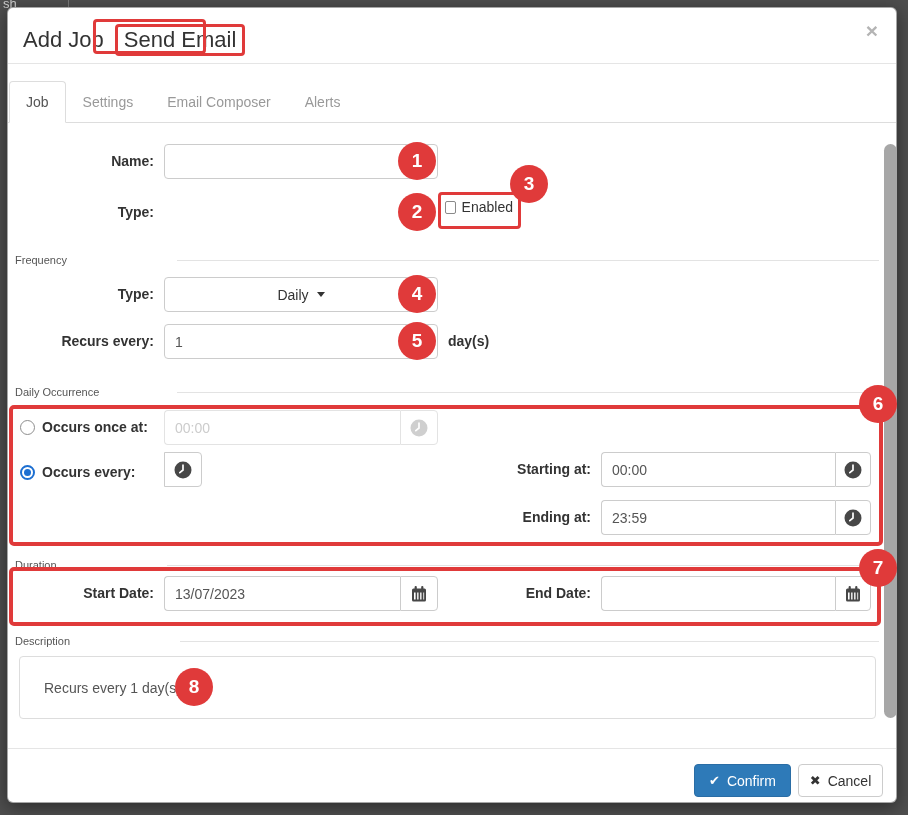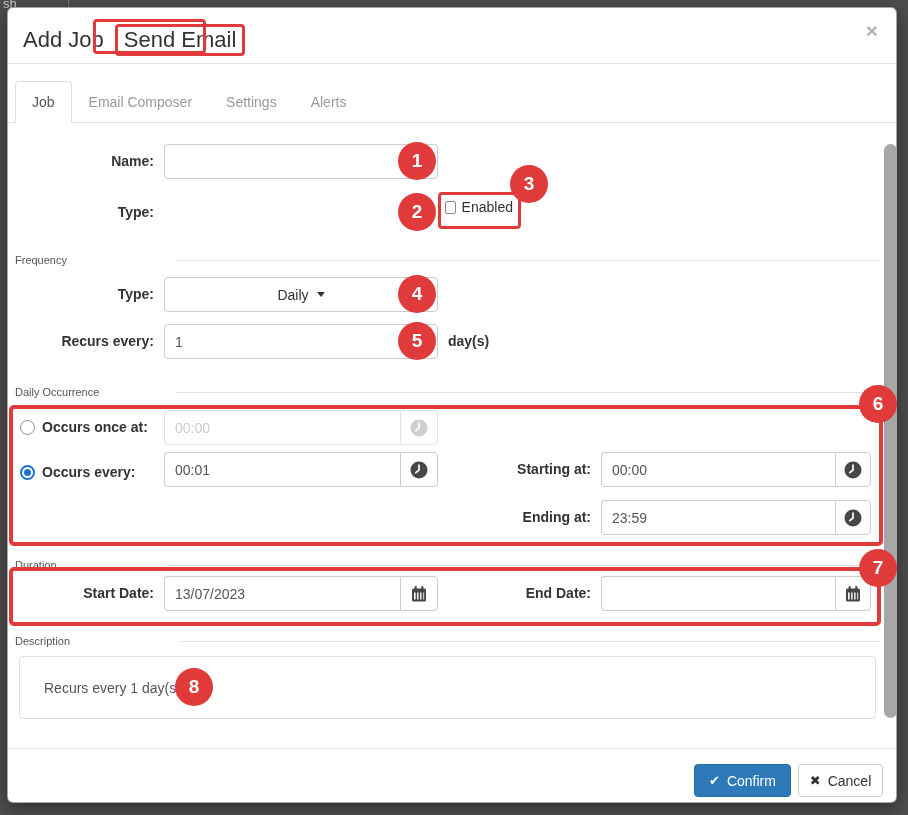--- a/index.html
+++ b/index.html
@@ -17,21 +17,21 @@
   
   .title { position:absolute; top:16px; left:15px; font-size:22px; color:#333; }
   .title-box { display:inline-block; font-weight:normal; border:3px solid #e03a3a; border-radius:4px;
                padding:0 6px; margin-left:5px; color:#333; }
   .close-x { position:absolute; top:12px; right:18px; font-size:21px; font-weight:bold;
              color:#b4b4b4; background:none; border:none; cursor:pointer; line-height:1; }
   .header-divider { position:absolute; top:55px; left:0; right:0; border-top:1px solid #e5e5e5; }
 
   
   .tabbar { position:absolute; top:71px; left:0; right:0; height:44px; border-bottom:1px solid #ddd;
-            display:flex; align-items:flex-end; padding-left:7px; }
+            display:flex; align-items:flex-end; padding-left:1px; }
   .tab { font-size:14px; padding:12px 16px; margin-bottom:-1px; color:#999; background:none;
          border:1px solid transparent; cursor:pointer; }
   .tab.active { color:#555; background:#fff; border:1px solid #ddd; border-bottom-color:#fff;
                 border-radius:4px 4px 0 0; }
 
   
   .flabel { position:absolute; font-size:14px; font-weight:bold; color:#333; text-align:right; }
   .sec { position:absolute; left:7px; right:17px; height:16px; display:flex; align-items:center; gap:8px; }
   .sec-label { font-size:11px; color:#555; white-space:nowrap; }
   .sec-line { flex:1; border-top:1px solid #e3e3e3; margin-left:102px; }
@@ -101,22 +101,22 @@
 
   <div class="title">
     <span>Add Job</span>
     <span class="title-box">Send Email</span>
   </div>
   <button class="close-x">×</button>
   <div class="header-divider"></div>
 
   <div class="tabbar">
     <button class="tab active">Job</button>
+    <button class="tab">Settings</button>
     <button class="tab">Email Composer</button>
-    <button class="tab">Settings</button>
     <button class="tab">Alerts</button>
   </div>
 
   <label class="flabel" style="left:0;top:145px;width:146px;">Name:</label>
   <input class="tinput" style="left: 156px; top: 136px;" value="">
 
   <label class="flabel" style="left:0;top:196px;width:146px;">Type:</label>
   <div style="position:absolute;left:437px;top:191px;width:68px;height:23px;">
     <div class="check-row">
       <span class="checkbox"></span>
@@ -154,21 +154,20 @@
       <svg width="20" height="20" viewBox="0 0 20 20">
           <circle cx="10" cy="10" r="8.5" fill="#cfcfcf"></circle>
           <path d="M10 5.2 V10 L6.8 12.6" stroke="#fff" stroke-width="1.7" fill="none" stroke-linecap="round"></path>
         </svg>
     </span>
   </div>
 
   <span class="radio checked" style="left:12px;top:457px;"></span>
   <label class="flabel" style="left:34px;top:456px;width:116px;text-align:left;">Occurs every:</label>
   <div class="igroup" style="left:156px;top:444px;">
-    <input value="00:01" style="">
     <button class="addon">
       <svg width="20" height="20" viewBox="0 0 20 20">
           <circle cx="10" cy="10" r="8.5" fill="#474747"></circle>
           <path d="M10 5.2 V10 L6.8 12.6" stroke="#fff" stroke-width="1.7" fill="none" stroke-linecap="round"></path>
         </svg>
     </button>
   </div>
 
   <label class="flabel" style="left:480px;top:453px;width:103px;">Starting at:</label>
   <div class="igroup right" style="left:593px;top:444px;">

